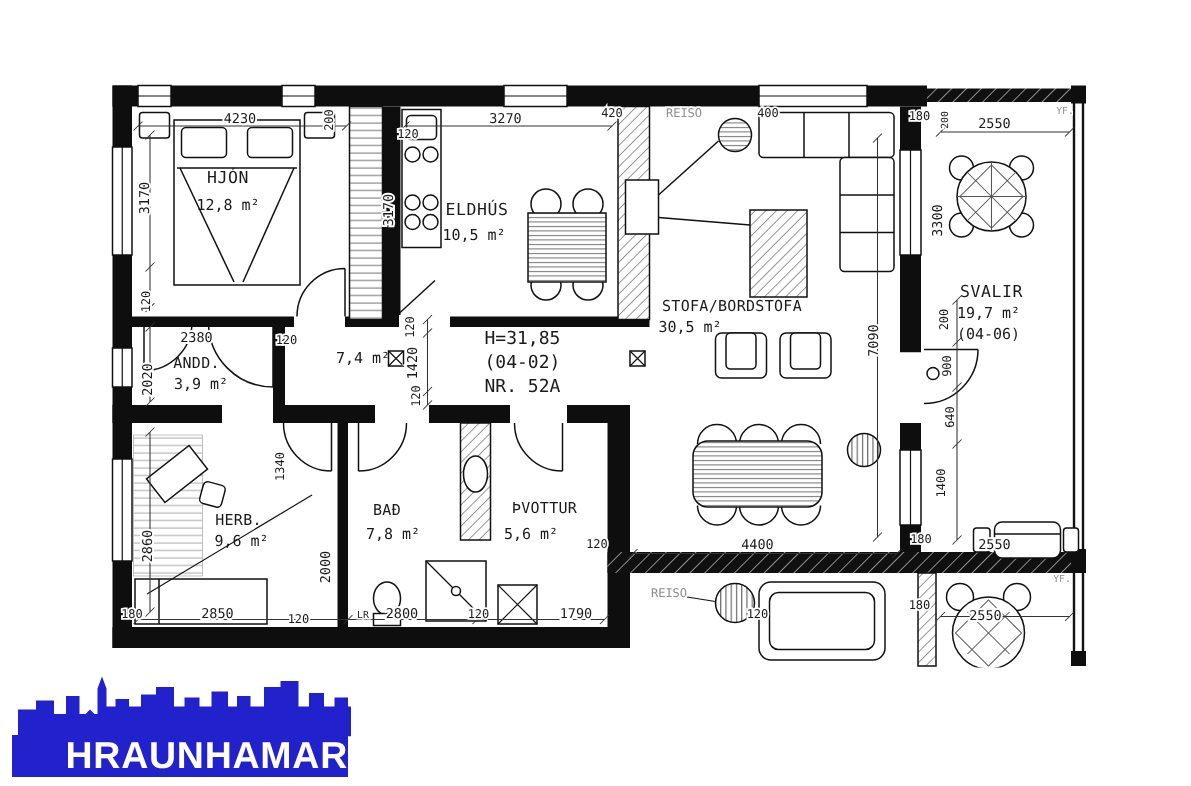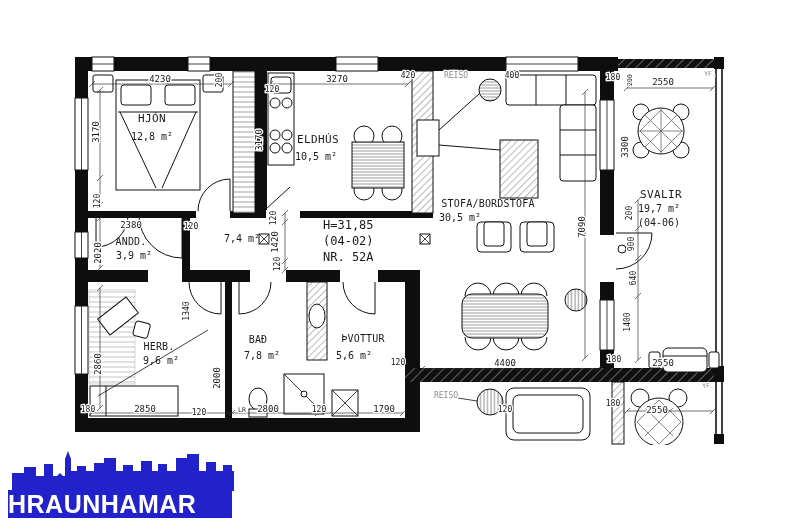--- a/index.html
+++ b/index.html
@@ -10,21 +10,21 @@
   .room-s{font-size:10px;letter-spacing:.2px;}
   .area{font-size:10px;}
   .dim{font-size:9px;paint-order:stroke;stroke:#fff;stroke-width:2.6px;}
   .dimsm{font-size:8px;paint-order:stroke;stroke:#fff;stroke-width:2.4px;}
   .tiny{font-size:6.5px;paint-order:stroke;stroke:#fff;stroke-width:2px;}
   .title{font-size:12px;}
   .gray{fill:#8f8f8f;}
   .mid{text-anchor:middle;}
   .logo{position:absolute;left:8px;top:449px;width:226px;height:70px;}
   .logo-bar{position:absolute;left:0;top:41px;width:224px;height:28px;
-            background:var(--brand-blue,#2222cc);display:flex;align-items:center;justify-content:flex-start;}
+            background:var(--brand-blue,#2222cc);display:flex;align-items:center;justify-content:flex-end;}
   .logo-text{color:#fff;font-family:"Liberation Sans",sans-serif;font-weight:bold;
              font-size:25px;letter-spacing:.5px;line-height:1;}
 </style>
 </head>
 <body>
 
 <div class="stage">
 <svg width="794" height="524" viewBox="0 0 794 524">
   <defs>
     <pattern id="fineH" width="4" height="3" patternUnits="userSpaceOnUse">

